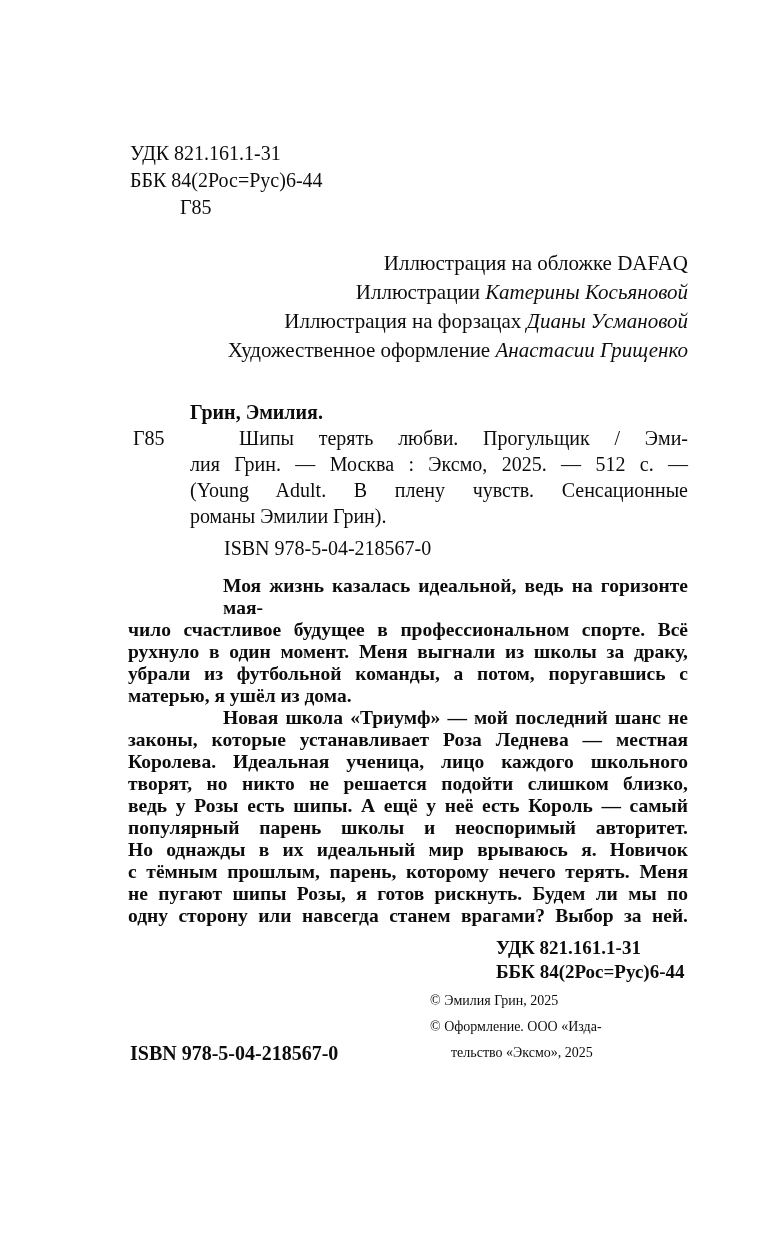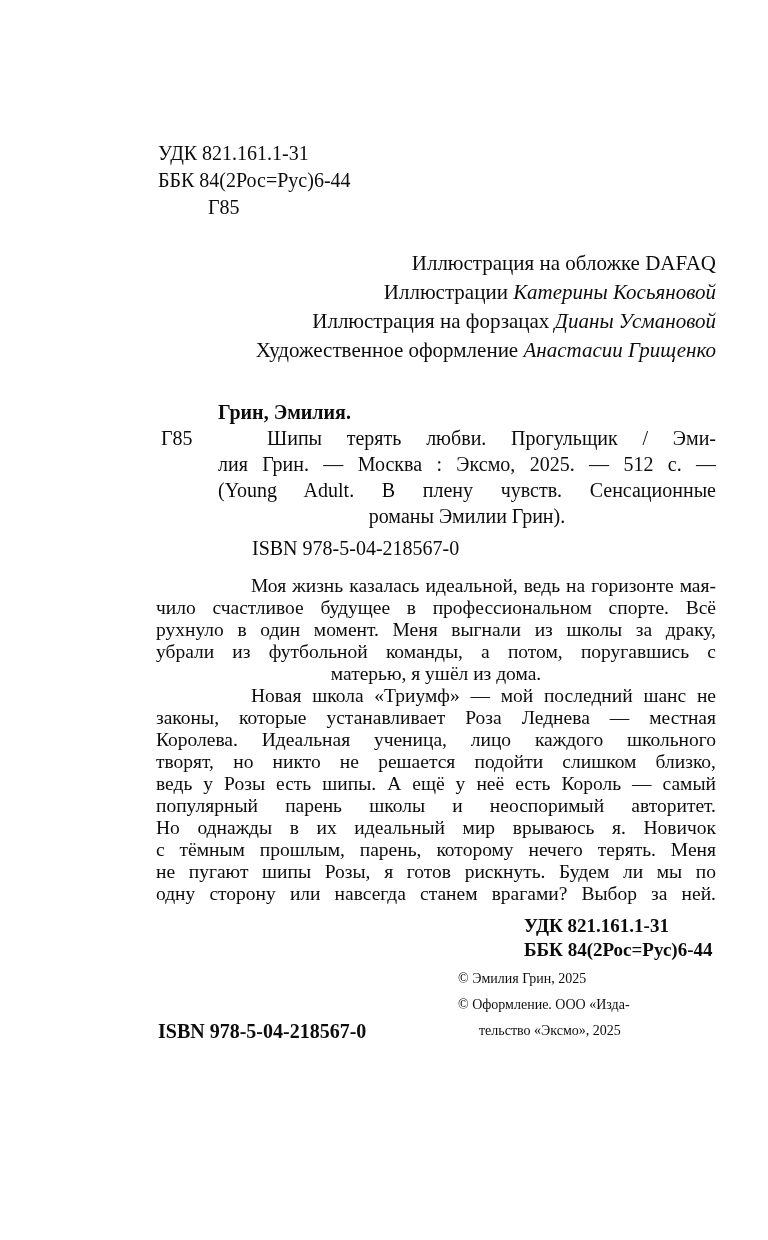--- a/index.html
+++ b/index.html
@@ -9,42 +9,42 @@
     font-family: "Liberation Serif", "DejaVu Serif", serif;
     -webkit-font-smoothing: antialiased;
   }
   .page {
     position: relative;
     width: 768px; height: 1240px;
     box-sizing: border-box;
     padding: 140px 80px 0 128px;
     overflow: hidden;
   }
-  .column { width: 560px; margin-left: 28px; }
+  .column { width: 560px; }
 
   
   .codes-top { font-size: 20px; line-height: 27px; padding-left: 2px; }
   .codes-top .indent { padding-left: 50px; }
 
   
   .credits { margin-top: 28px; text-align: right; font-size: 21px; line-height: 29px; }
   .credits .name-italic { font-style: italic; }
 
   
   .card { margin-top: 34px; margin-left: 62px; width: 498px; font-size: 20px; line-height: 26px; }
   .card-author { font-weight: bold; }
   .card-body { position: relative; }
   .card-code { position: absolute; left: -57px; top: 0; }
   .jline { text-align: justify; text-align-last: justify; }
-  .plainline { text-align: center; }
+  .plainline { text-align: left; }
   .card-body .first { padding-left: 49px; }
   .card-isbn { margin-top: 6px; margin-left: 34px; }
 
   
-  .annotation { margin-top: 14px; width: 560px; font-size: 19.5px; line-height: 22px; }
+  .annotation { margin-top: 14px; width: 560px; font-size: 19.5px; line-height: 22px; font-weight: bold; }
   .annotation .pfirst { padding-left: 95px; }
 
   
   .codes-bottom {
     margin-top: 9px; margin-left: 368px;
     font-weight: bold; font-size: 19px; line-height: 24px;
     white-space: nowrap;
   }
 
   

